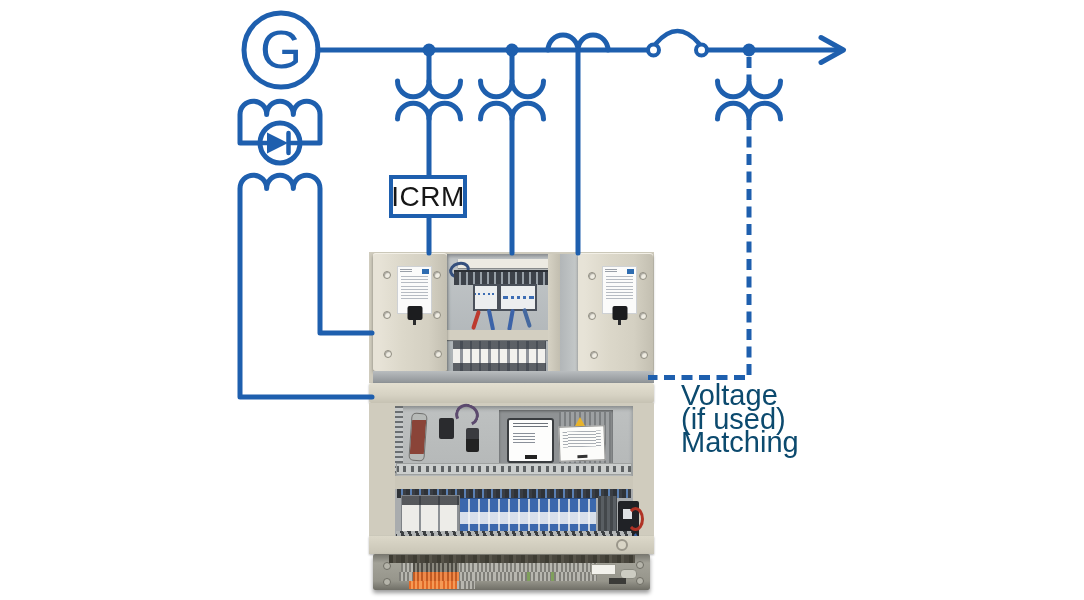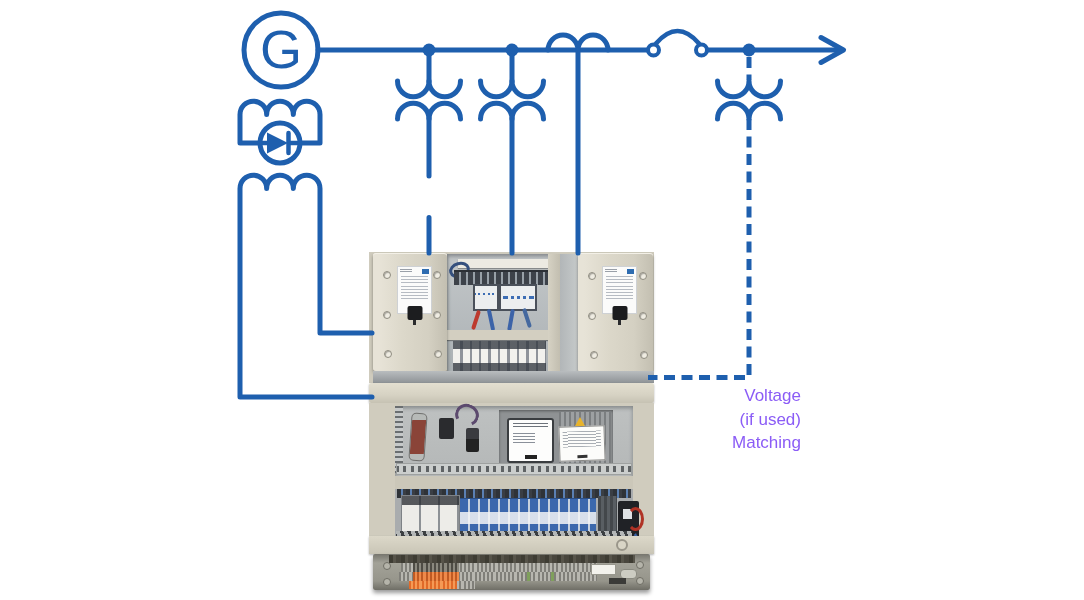--- a/index.html
+++ b/index.html
@@ -5,21 +5,21 @@
   html,body{margin:0;padding:0;background:#ffffff;}
   .stage{position:relative;width:1084px;height:600px;background:#ffffff;overflow:hidden;
          font-family:"Liberation Sans",sans-serif;}
   .abs{position:absolute;}
 
   
   .gen-label{left:253px;top:18px;width:56px;height:62px;display:flex;align-items:center;justify-content:center;
              font-size:54px;color:#1e5fae;font-weight:400;}
   .icrm-box{left:389px;top:175px;width:70px;height:35px;background:#ffffff;border:4px solid #1e5fae;
             display:flex;align-items:center;justify-content:center;font-size:28px;color:#161616;letter-spacing:.5px;}
-  .vm-label{left:681px;top:384px;width:120px;text-align:right;font-size:17px;line-height:23.5px;color:#8b5cf6;}
+  .vm-label{left:681px;top:384px;width:120px;text-align:left;font-size:29px;line-height:23.5px;color:#0c4a6e;}
 
   
   .cab{left:369px;top:252px;width:285px;height:346px;}
   .up-panel{left:0;top:0;width:285px;height:131px;background:#cfcbbd;}
   .recess{left:78px;top:2px;width:131px;height:128px;background:linear-gradient(180deg,#c3c7c9,#a9afb2);
           box-shadow:inset 0 2px 4px rgba(40,44,48,.45);}
   .whitebar{left:11px;top:5px;width:100px;height:9px;background:#eceae2;box-shadow:0 1px 1px rgba(0,0,0,.3);}
   .din1{left:7px;top:16px;width:97px;height:13px;border-top:2px solid #2c3036;
         background:repeating-linear-gradient(90deg,#3d424a 0 5px,#98a0a8 5px 7px);}
   .wireloop{left:2px;top:8px;width:15px;height:10px;border:3px solid #35507e;border-radius:50%;transform:rotate(-15deg);}
@@ -278,20 +278,23 @@
       <polygon points="267,132.5 267,153.5 288,143"></polygon>
     </g>
     <g fill="#ffffff" stroke="#1e5fae" stroke-width="4">
       <circle cx="653.5" cy="50" r="5.5"></circle>
       <circle cx="701.5" cy="50" r="5.5"></circle>
     </g>
   </svg>
 
   <div class="abs gen-label">G</div>
 
+  <div class="abs icrm-box">
+    <span>ICRM</span>
+  </div>
 
   <div class="abs vm-label">
     <div>Voltage</div>
     <div>(if used)</div>
     <div>Matching</div>
   </div>
 
 </div>
 
 </body></html>

